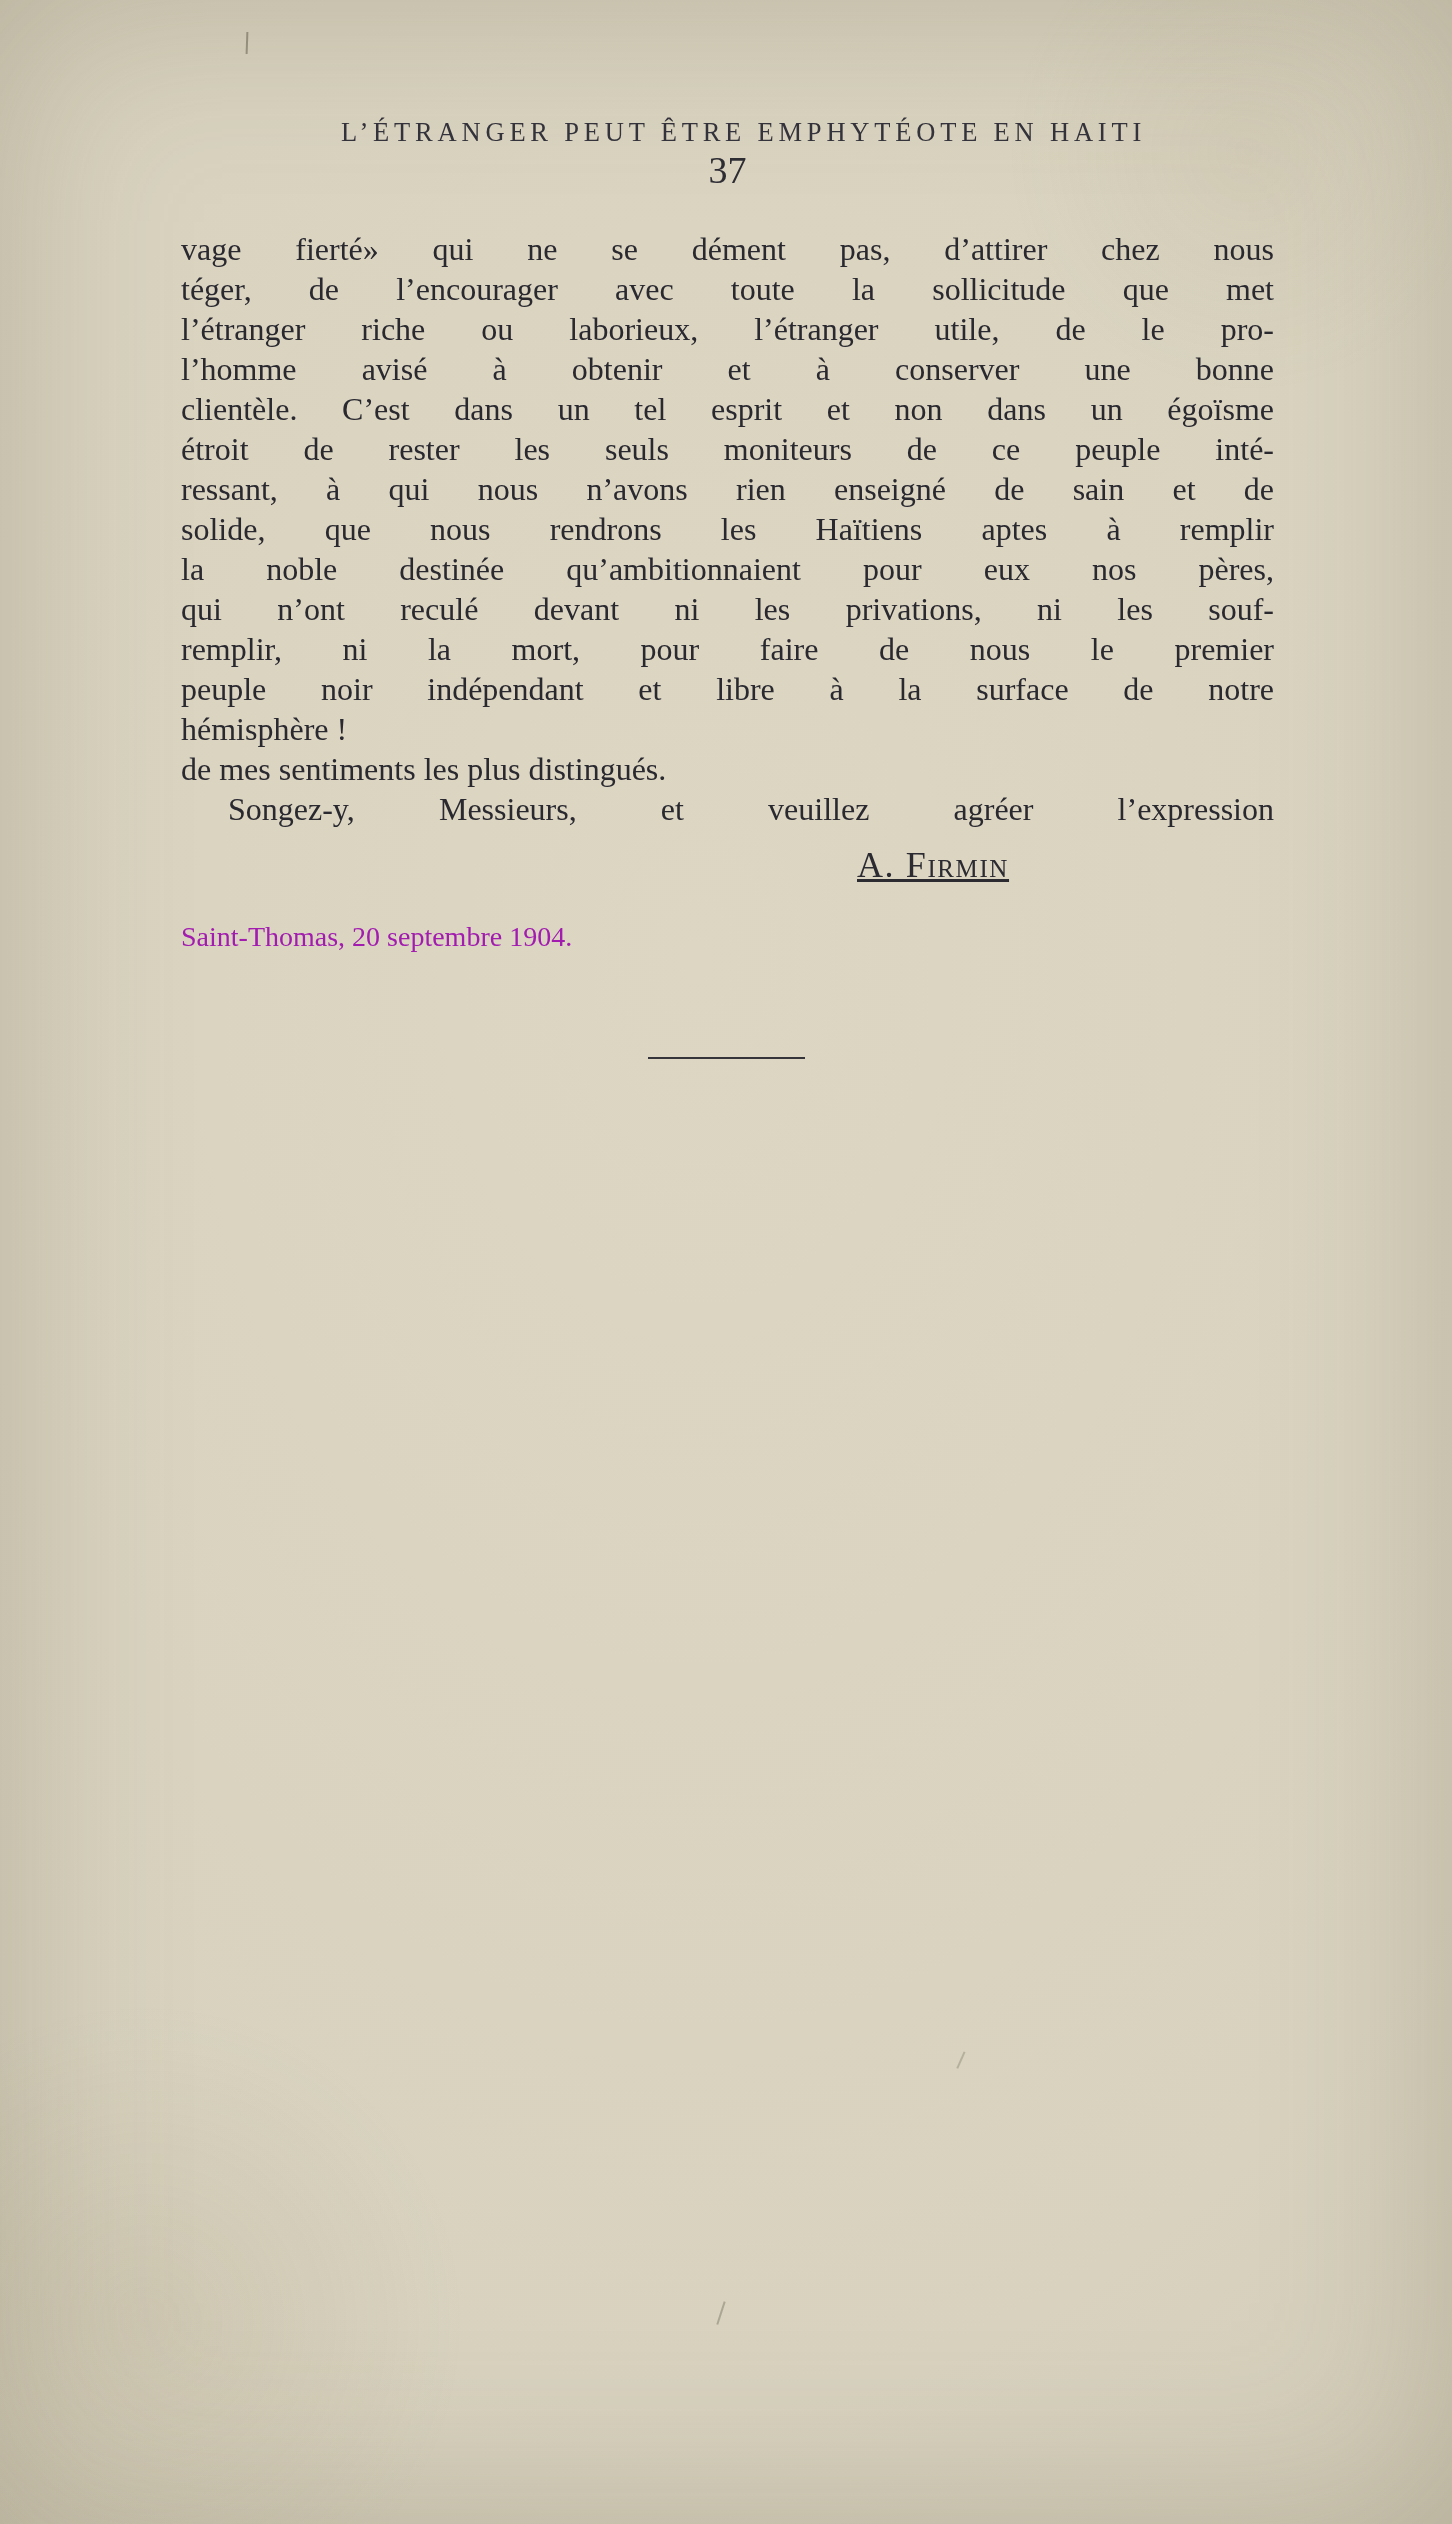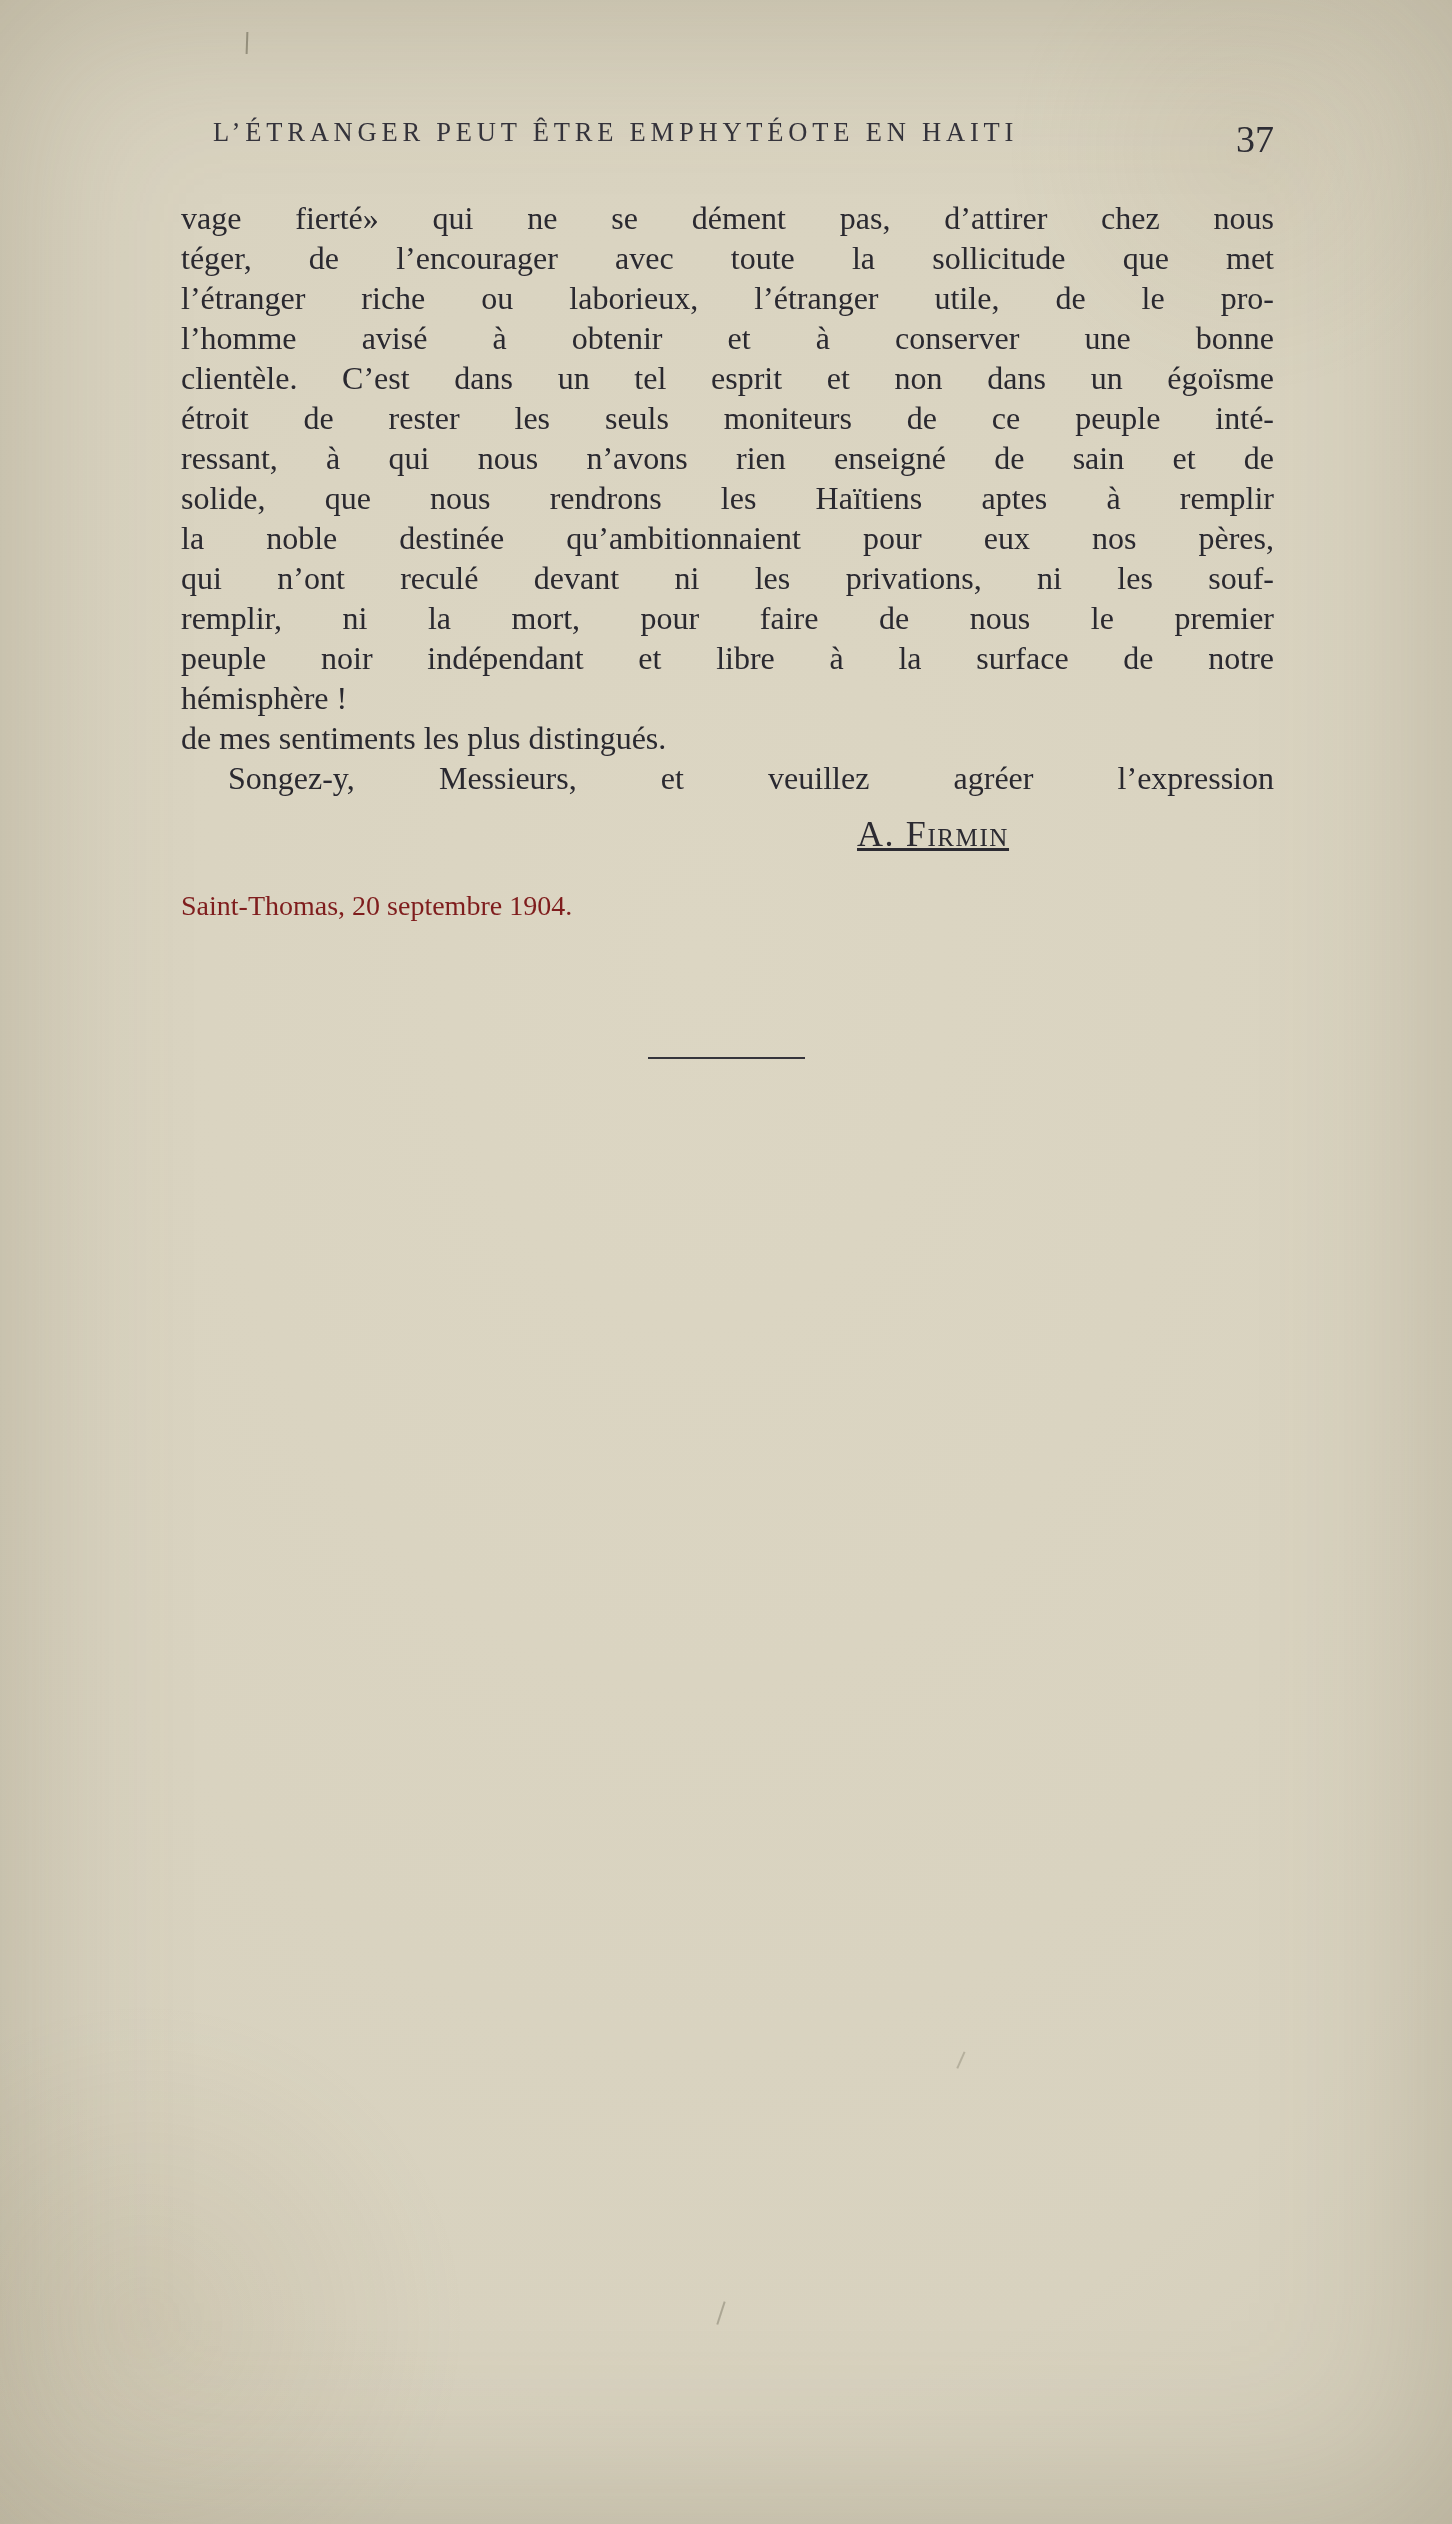--- a/index.html
+++ b/index.html
@@ -21,22 +21,23 @@
     pointer-events: none;
   }
   .column {
     position: absolute;
     left: 181px;
     top: 117px;
     width: 1093px;
   }
   .running-header {
     display: flex;
-    align-items: flex-start;
+    align-items: center;
     justify-content: space-between;
+    flex-direction: column;
   }
   .running-title {
     font-size: 26.5px;
     letter-spacing: 4.8px;
     padding-left: 32px;
     color: #34333b;
     white-space: nowrap;
   }
   .running-num {
     font-size: 38px;
@@ -63,21 +64,21 @@
     padding-left: 676px;
     font-size: 36px;
     letter-spacing: 1.6px;
     font-variant: small-caps;
     color: #2c2b32;
     text-decoration: underline;
   }
   .dateline {
     margin-top: 35px;
     font-size: 28px;
-    color: #7f1d1d;
+    color: #a21caf;
   }
   .rule {
     position: absolute;
     left: 648px;
     top: 1057px;
     width: 157px;
     height: 2.4px;
     background: #35343b;
   }
   .artifact { position: absolute; background: rgba(90,85,68,0.5); pointer-events: none; }

